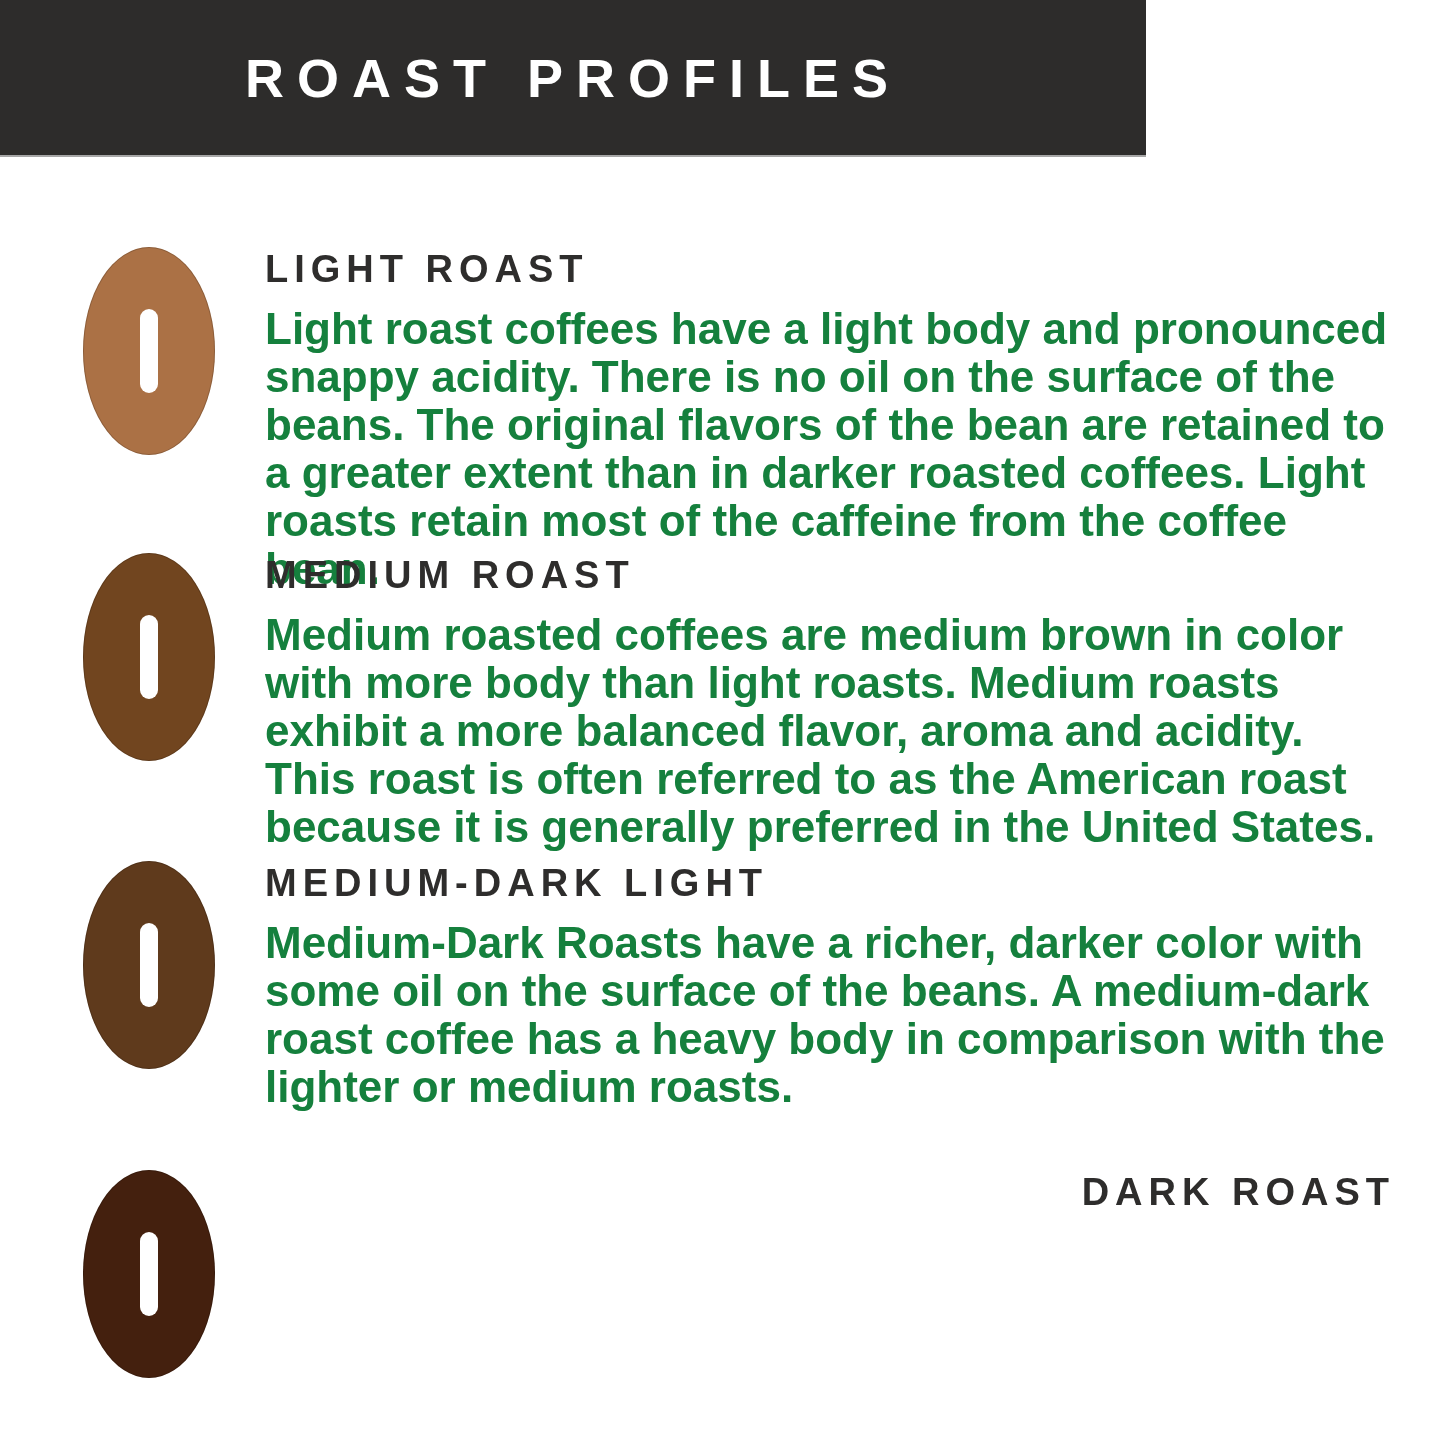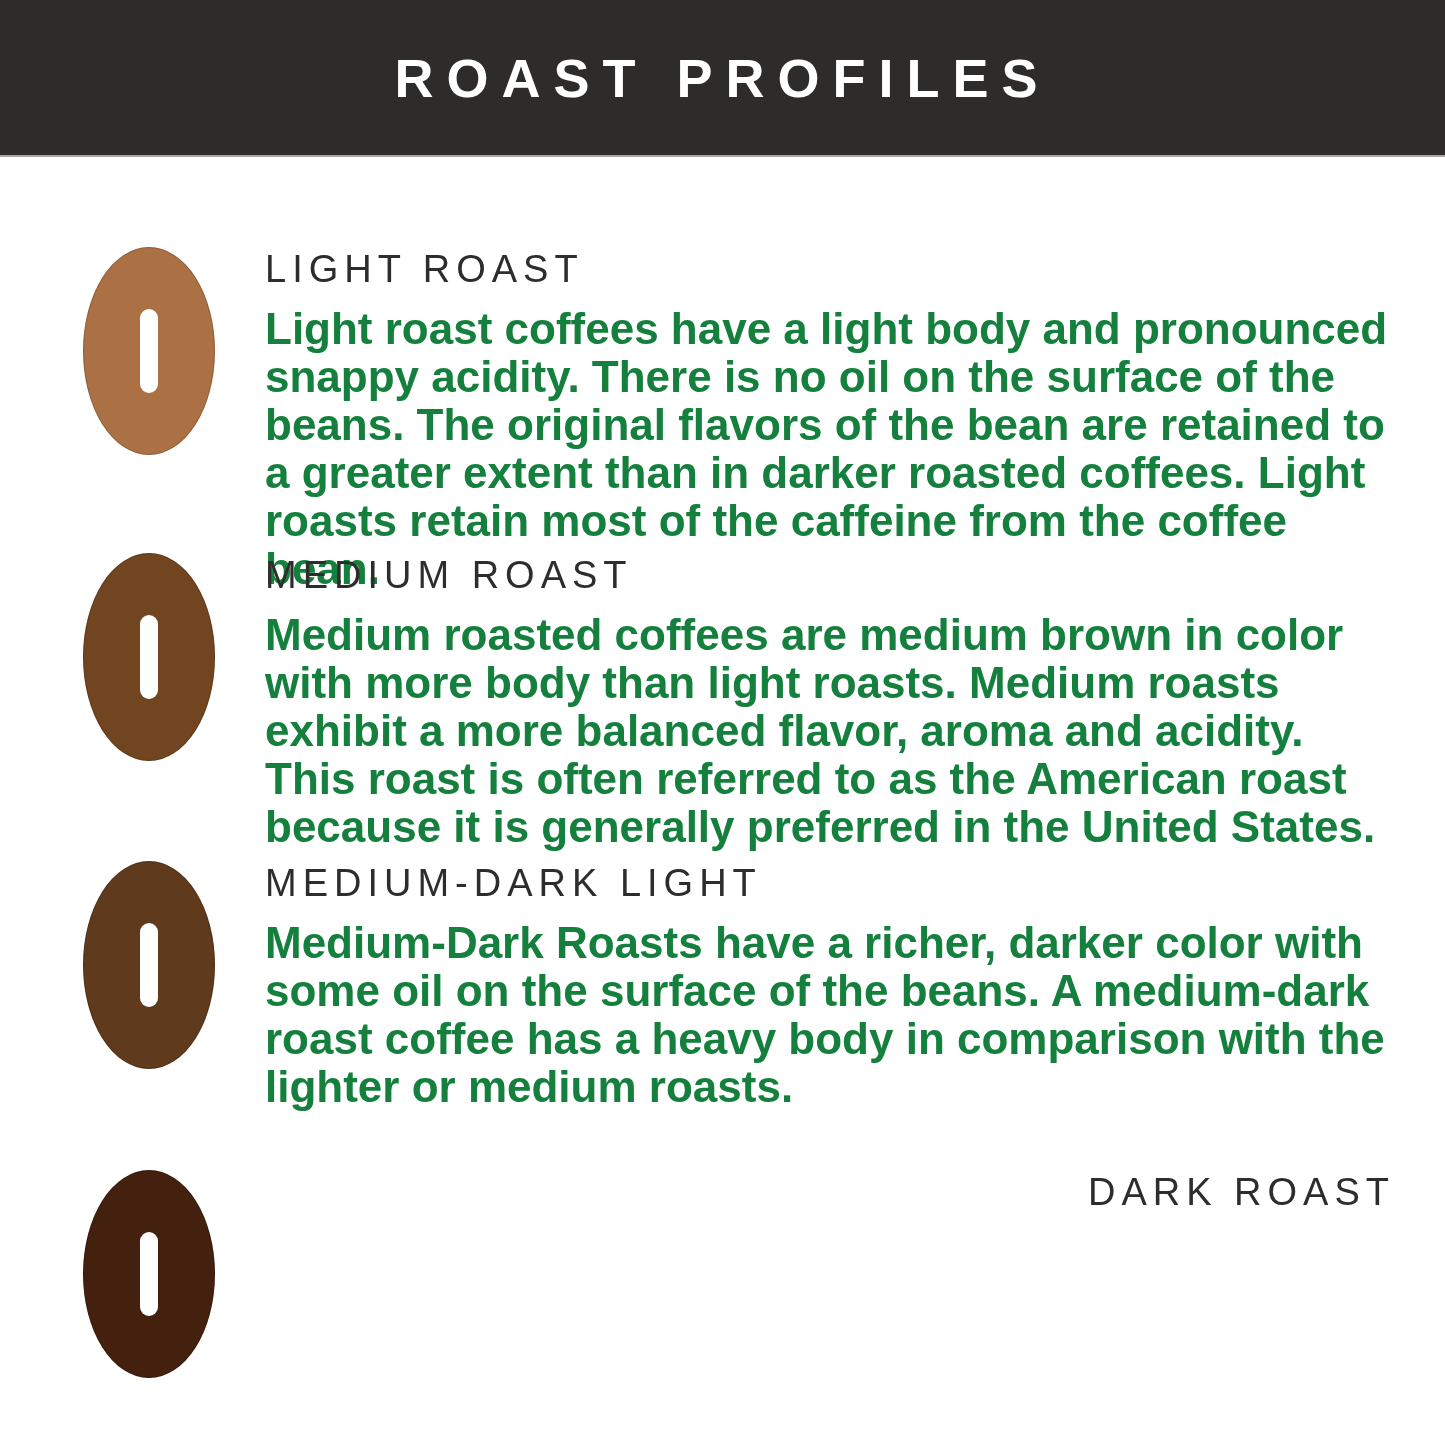--- a/index.html
+++ b/index.html
@@ -11,21 +11,21 @@
   .page {
     position: relative;
     width: 1445px;
     height: 1445px;
     background: #ffffff;
     overflow: hidden;
   }
   .header-band {
     position: absolute;
     top: 0; left: 0;
-    width: 1445px;
+    width: 1146px;
     height: 155px;
     background: #2D2C2B;
     display: flex;
     align-items: center;
     justify-content: center;
     box-shadow: 0 2px 0 rgba(0,0,0,0.35);
   }
   .header-band h1 {
     margin: 0;
     color: #ffffff;
@@ -63,21 +63,21 @@
     border-radius: 10px;
   }
   .section .text {
     margin-left: 50px;
     width: 1130px;
   }
   .section h2 {
     margin: 0;
     font-size: 38px;
     line-height: 44px;
-    font-weight: normal;
+    font-weight: bold;
     letter-spacing: 6px;
     color: #2E2D2C;
     white-space: nowrap;
   }
   .section p {
     margin: 14px 0 0 0;
     font-size: 44px;
     line-height: 48px;
     font-weight: 700;
     color: #15803d;

